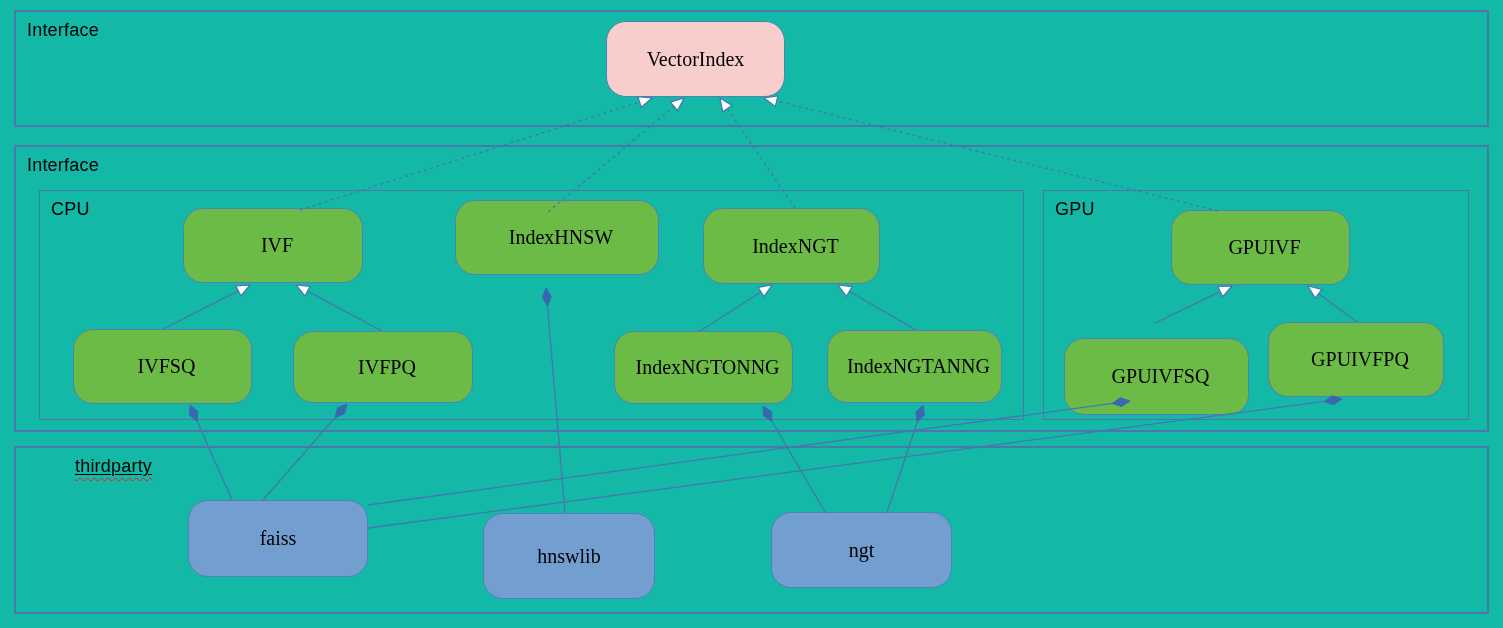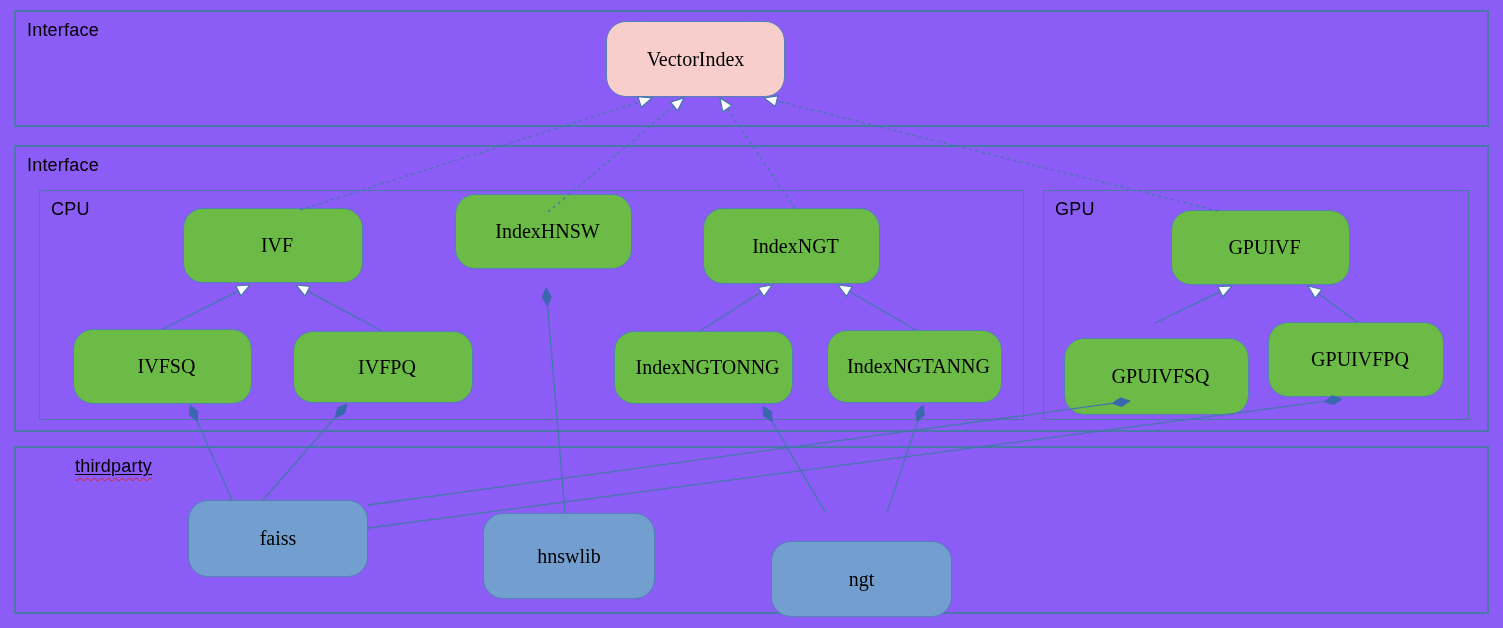--- a/index.html
+++ b/index.html
@@ -1,17 +1,17 @@
 <!DOCTYPE html>
 <html><head>
 <meta charset="utf-8">
 <style>
   html,body{margin:0;padding:0;background:#ffffff;}
   #canvas{
-    position:relative;width:1503px;height:628px;background:#8b5cf6;
+    position:relative;width:1503px;height:628px;background:#14b8a6;
     font-family:"Liberation Sans",sans-serif;overflow:hidden;text-align:center;
   }
   .section{
     position:absolute;border:2px solid #4a78a8;background:transparent;
     box-sizing:border-box;z-index:1;
   }
   .section.inner{border-width:1.5px;}
   .sec-label{
     position:absolute;left:11px;top:8px;font-size:18px;color:#000;
     font-family:"Liberation Sans",sans-serif;letter-spacing:0.2px;
@@ -58,21 +58,21 @@
   </div>
 
   <div class="node pink" style="left:606px;top:21px;width:179px;height:76px">
     <span>VectorIndex</span>
   </div>
 
   <div class="node green" style="left:183px;top:208px;width:180px;height:75px">
     <span>IVF</span>
   </div>
 
-  <div class="node green" style="left:455px;top:194px;width:177px;height:75px">
+  <div class="node green" style="left:455px;top:200px;width:204px;height:75px">
     <span>IndexHNSW</span>
   </div>
 
   <div class="node green" style="left:703px;top:208px;width:177px;height:76px">
     <span>IndexNGT</span>
   </div>
 
   <div class="node green" style="left:1171px;top:210px;width:179px;height:75px">
     <span>GPUIVF</span>
   </div>
@@ -102,21 +102,21 @@
   </div>
 
   <div class="node blue" style="left:188px;top:500px;width:180px;height:77px">
     <span>faiss</span>
   </div>
 
   <div class="node blue" style="left:483px;top:513px;width:172px;height:86px">
     <span>hnswlib</span>
   </div>
 
-  <div class="node blue" style="left:771px;top:541px;width:181px;height:76px">
+  <div class="node blue" style="left:771px;top:512px;width:181px;height:76px">
     <span>ngt</span>
   </div>
 
   <svg id="edges" width="1503" height="628" viewBox="0 0 1503 628">
 
     <g>
       <line class="dash" x1="300" y1="210" x2="639.6" y2="101.9"></line>
       <polygon class="arr" points="652,98 641.3,107.2 637.9,96.7"></polygon>
     </g>
     <g>

